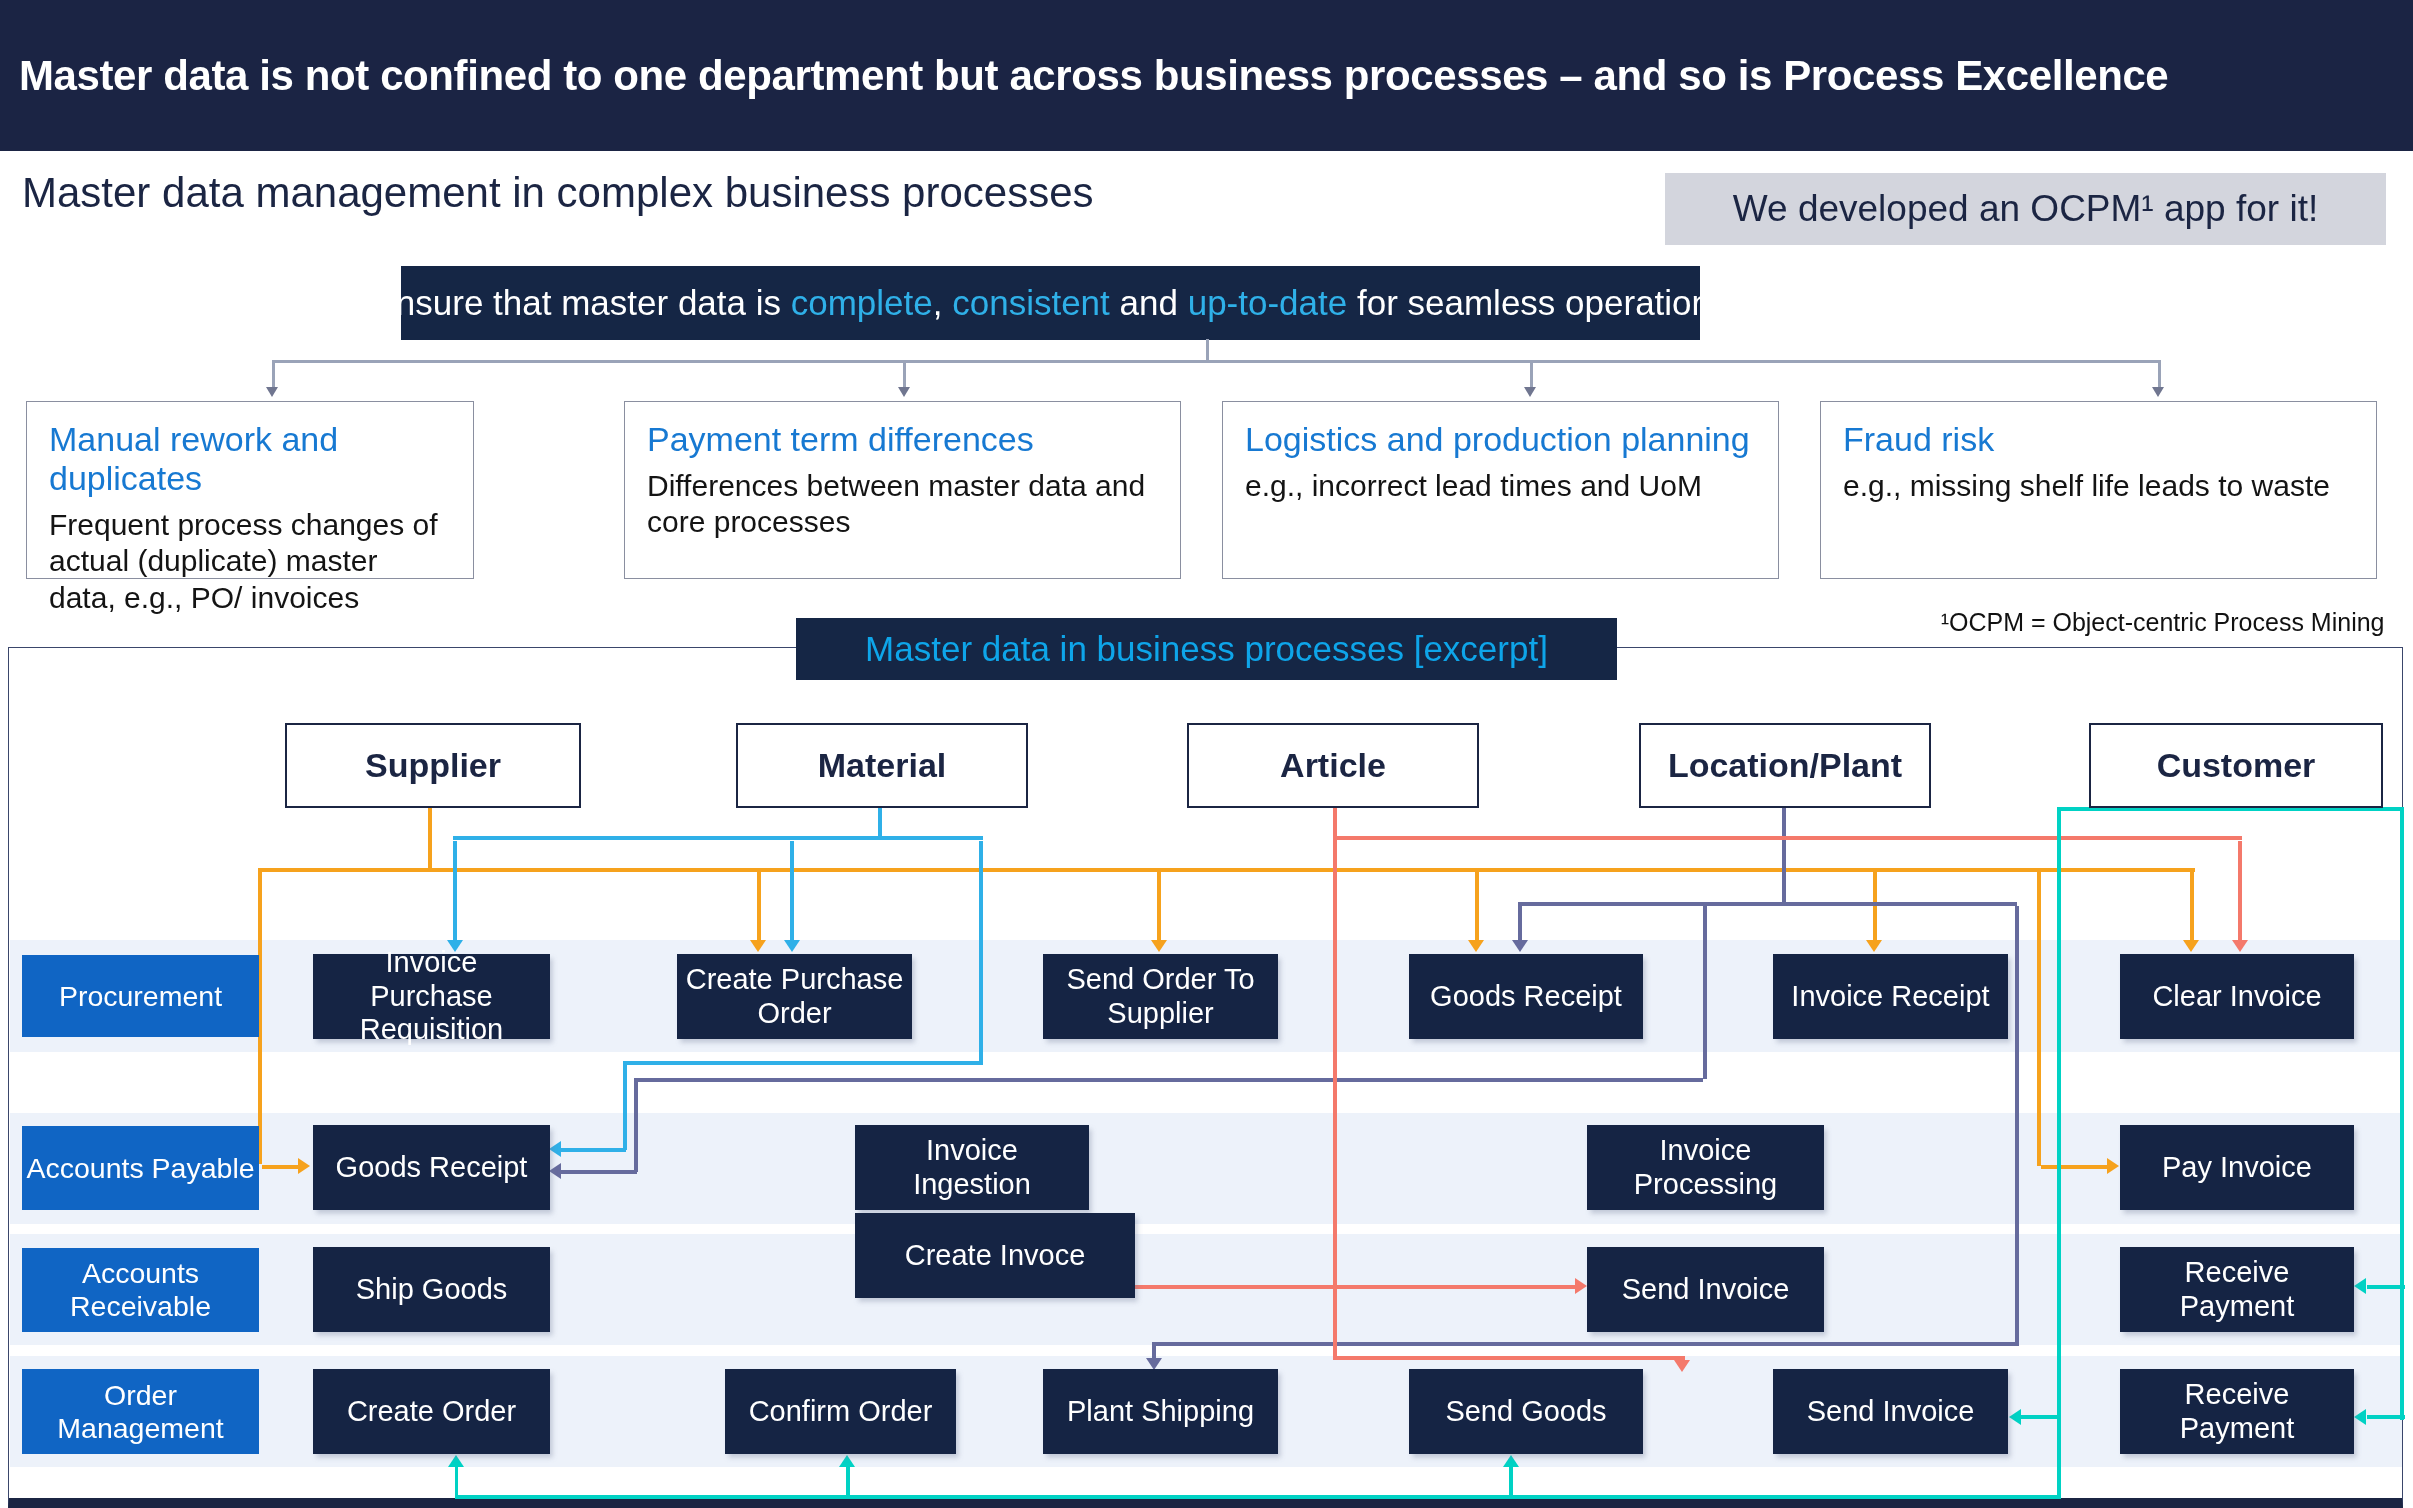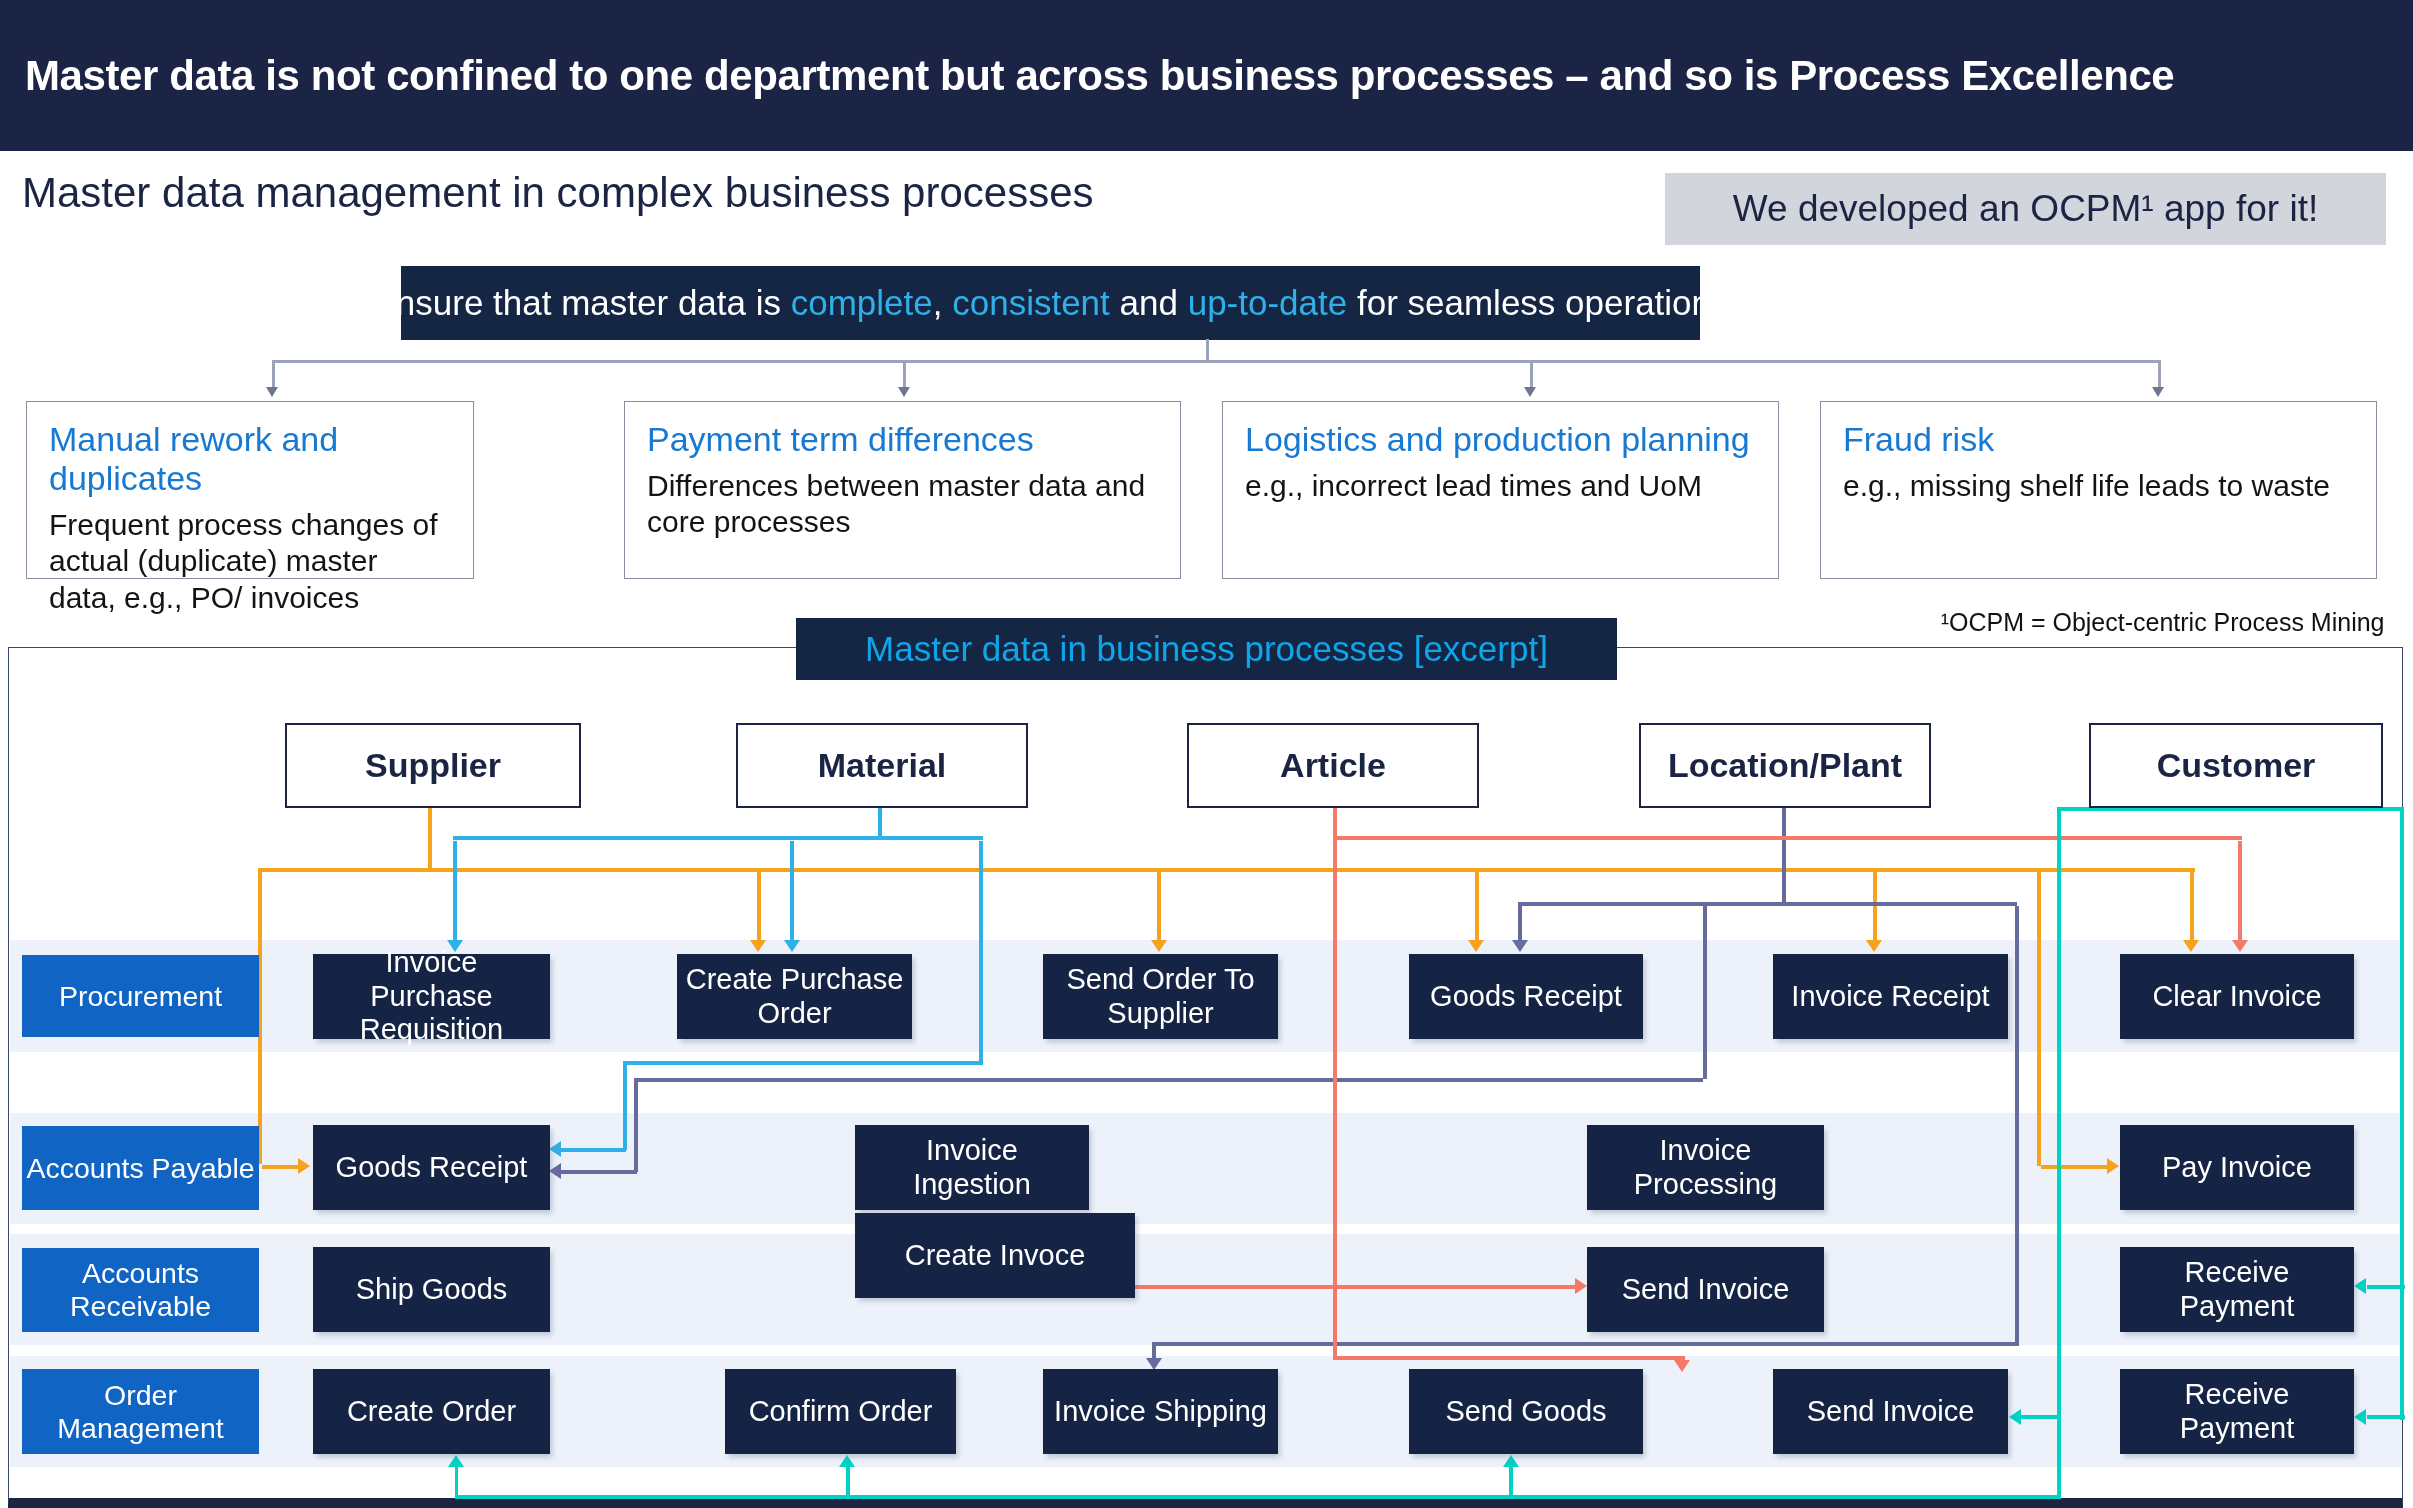--- a/index.html
+++ b/index.html
@@ -1,21 +1,21 @@
 <!DOCTYPE html>
 <html style="font-size:13.4px"><head>
 <meta charset="utf-8">
 <style>
   html,body{margin:0;padding:0;background:#fff;}
   #root{position:relative;width:2413px;height:1508px;overflow:hidden;
         font-family:"Liberation Sans",sans-serif;background:#fff;}
   .abs{position:absolute;}
   
   .titlebar{left:0;top:0;width:2413px;height:151px;background:#1B2444;color:#fff;
-            display:flex;align-items:center;padding-left:25px;box-sizing:border-box;
+            display:flex;align-items:center;padding-left:19px;box-sizing:border-box;
             font-size:42px;font-weight:bold;letter-spacing:-0.4px;white-space:nowrap;}
   .subtitle{left:22px;top:169px;font-size:42px;color:#1B2543;white-space:nowrap;}
   .ocpmbox{left:1665px;top:173px;width:721px;height:72px;background:#D3D5DD;color:#1B2543;
            display:flex;align-items:center;justify-content:center;font-size:37px;}
   .banner{left:401px;top:266px;width:1299px;height:74px;background:#152645;color:#fff;
           display:flex;align-items:center;justify-content:center;font-size:35px;white-space:pre;}
   .banner .hl{color:#2FB0E8;}
   .card{background:#fff;border:1.7px solid #8A8FA0;box-sizing:border-box;padding:18.4px 22px;top:401px;height:178px;}
   .card h3{margin:0 0 8.4px 0;font-size:34px;font-weight:400;color:#1779D2;}
   .card p{margin:0;font-size:30px;color:#141414;line-height:1.22;}
@@ -202,19 +202,19 @@
   <div class="abs pbox" style="left:1587px;top:1125px;width:237px">Invoice Processing</div>
   <div class="abs pbox" style="left:2120px;top:1125px;width:234px">Pay Invoice</div>
 
   <div class="abs pbox" style="left:313px;top:1247px;width:237px">Ship Goods</div>
   <div class="abs pbox" style="left:855px;top:1213px;width:280px">Create Invoce</div>
   <div class="abs pbox" style="left:1587px;top:1247px;width:237px">Send Invoice</div>
   <div class="abs pbox" style="left:2120px;top:1247px;width:234px">Receive Payment</div>
 
   <div class="abs pbox" style="left:313px;top:1369px;width:237px">Create Order</div>
   <div class="abs pbox" style="left:725px;top:1369px;width:231px">Confirm Order</div>
-  <div class="abs pbox" style="left:1043px;top:1369px;width:235px">Invoice Shipping</div>
+  <div class="abs pbox" style="left:1043px;top:1369px;width:235px">Plant Shipping</div>
   <div class="abs pbox" style="left:1409px;top:1369px;width:234px">Send Goods</div>
   <div class="abs pbox" style="left:1773px;top:1369px;width:235px">Send Invoice</div>
   <div class="abs pbox" style="left:2120px;top:1369px;width:234px">Receive Payment</div>
 
 </div>
 
 
 </body></html>

